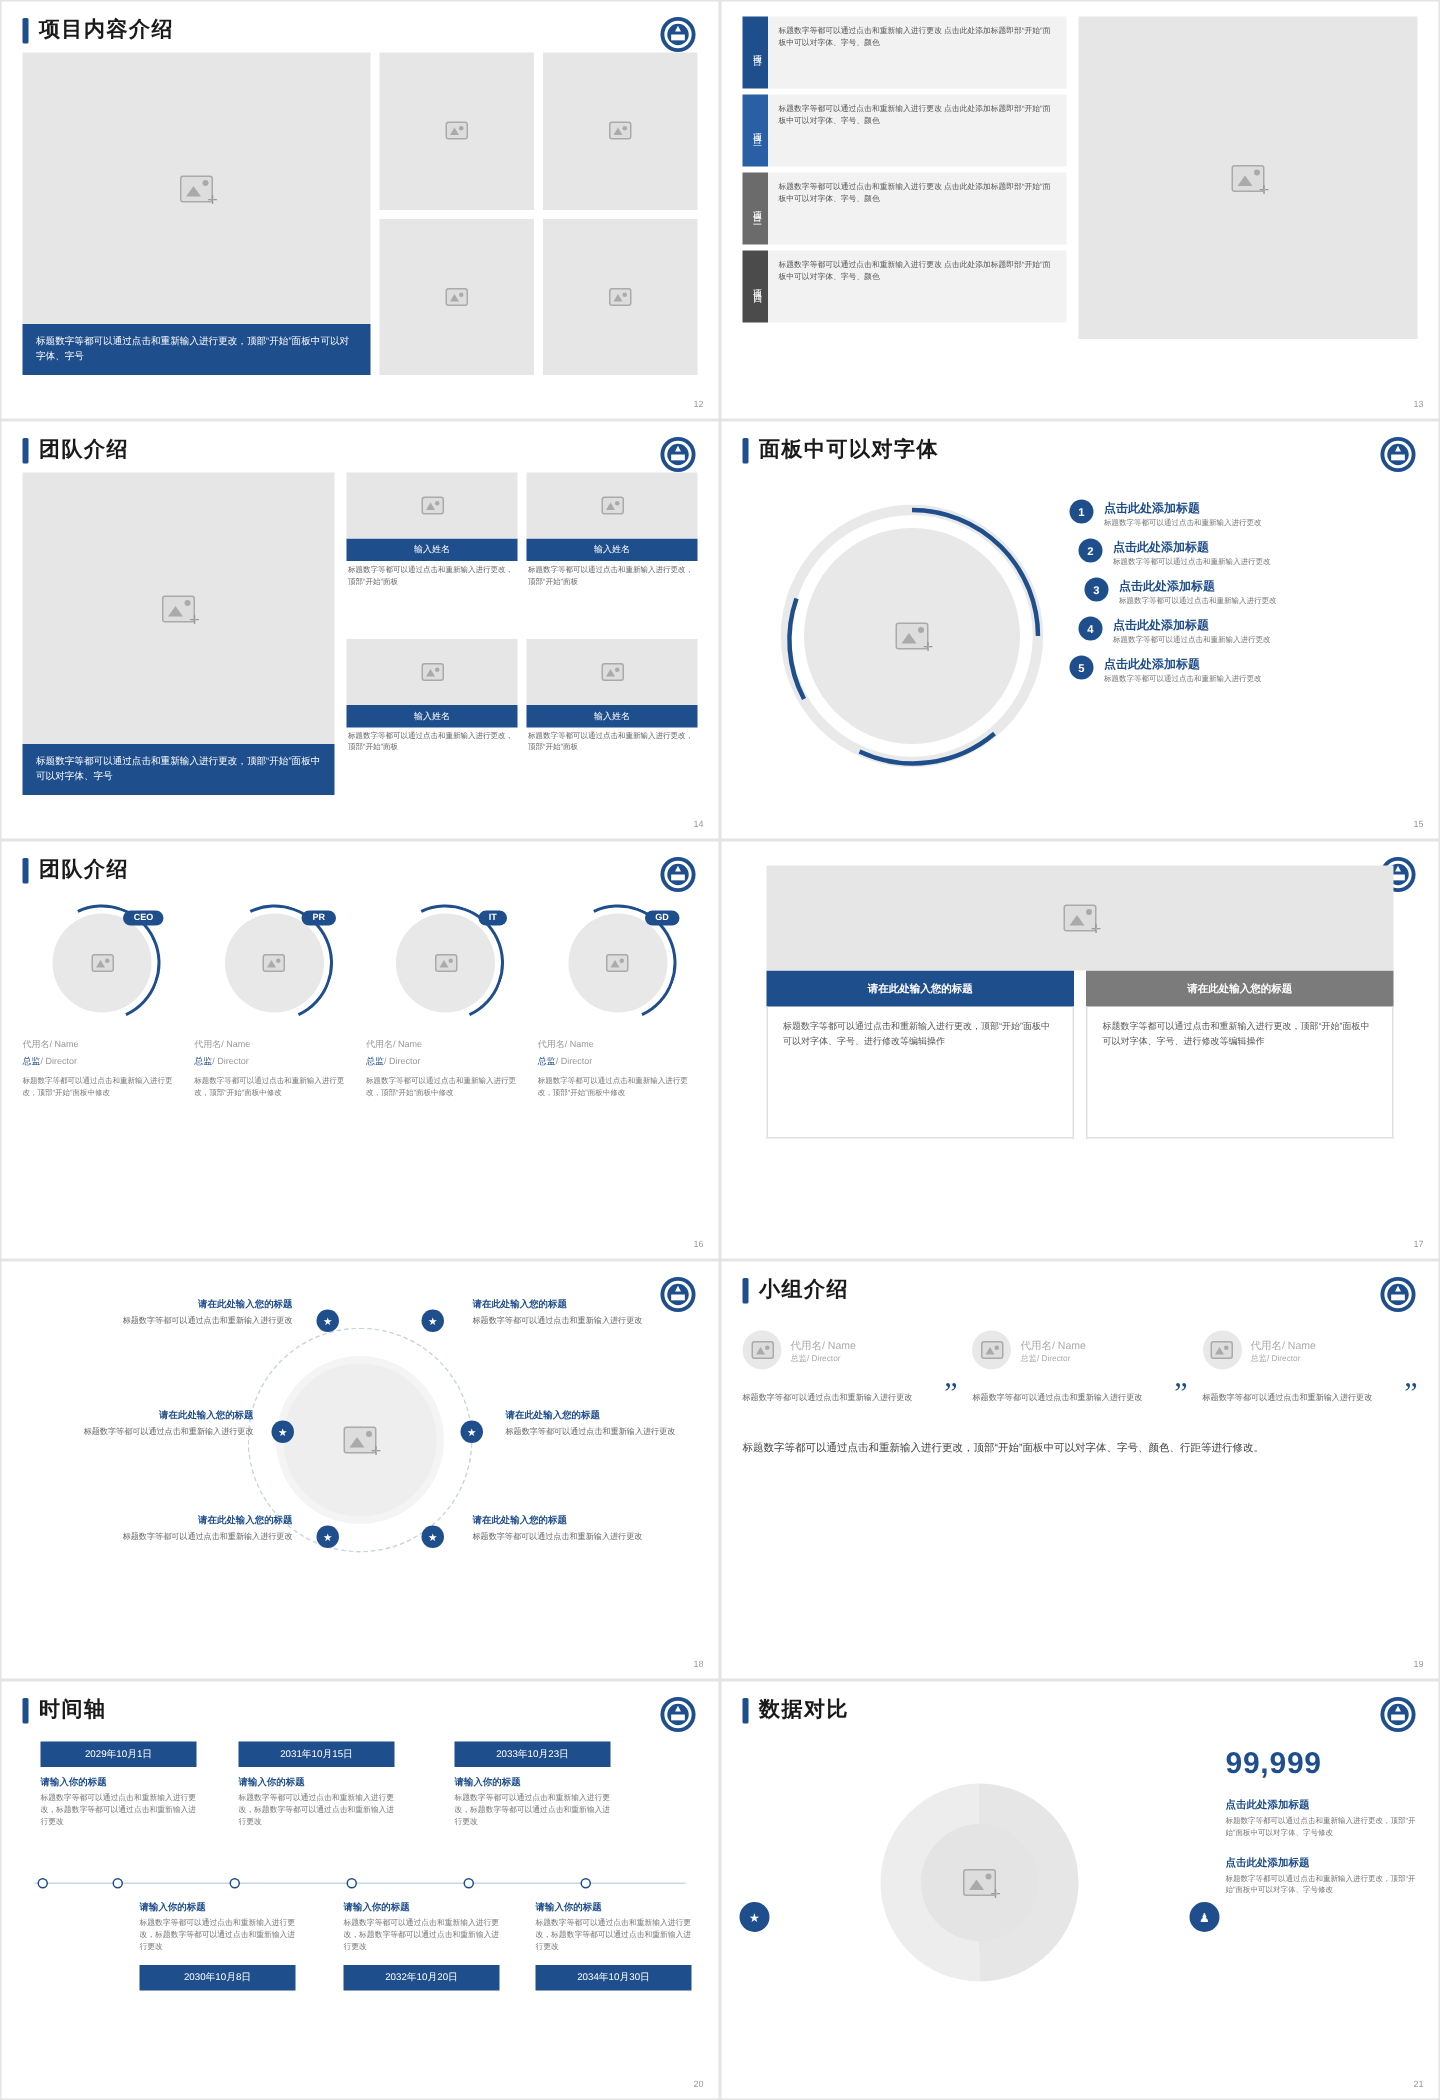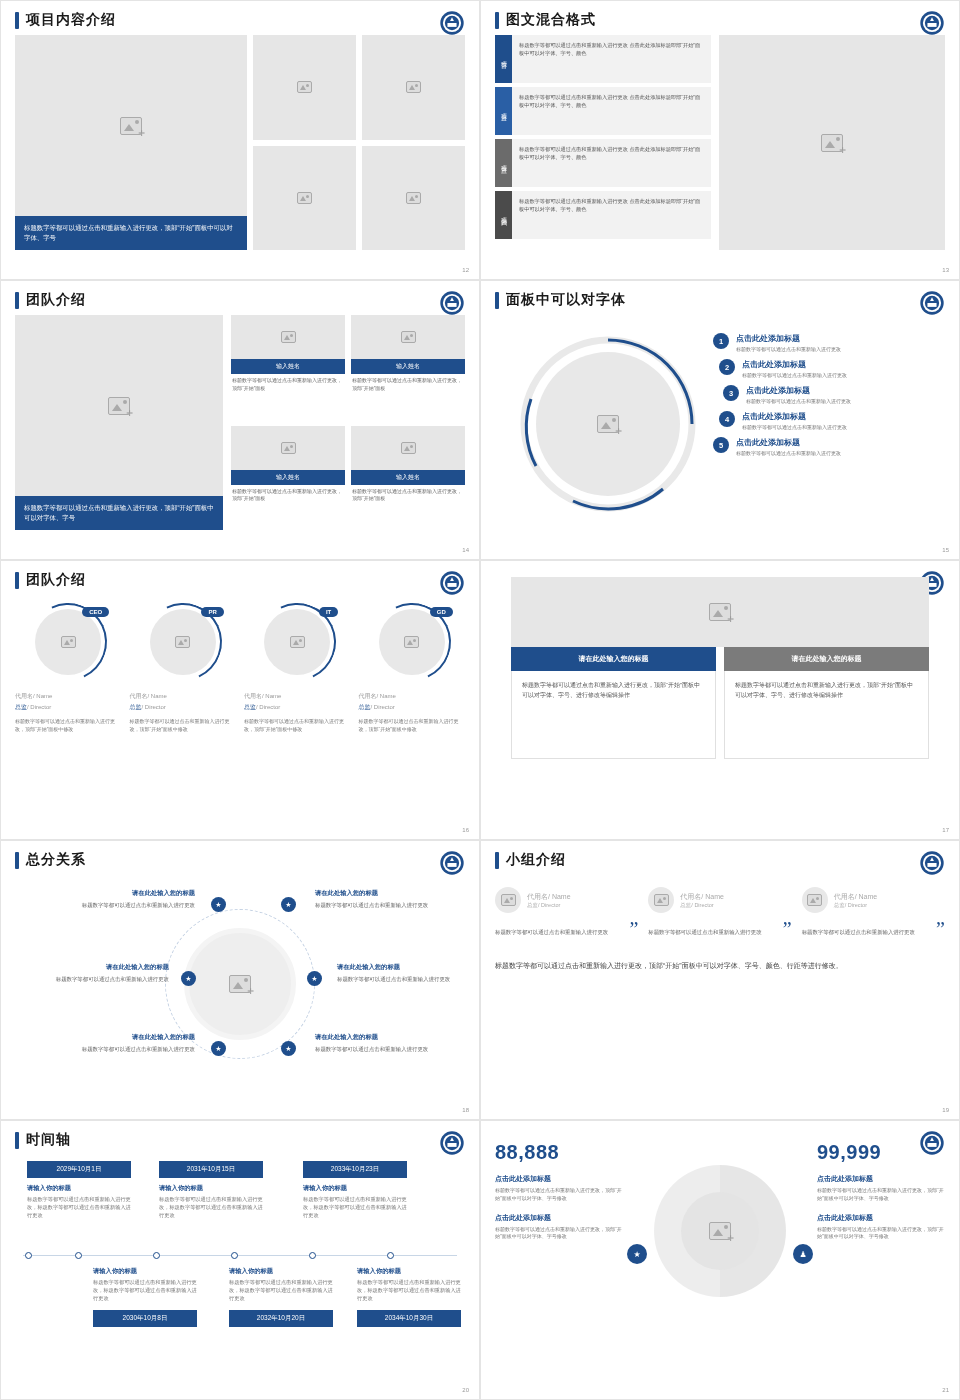--- a/index.html
+++ b/index.html
@@ -253,24 +253,20 @@
           </div>
         <div class="imgbox">
             <div class="ph sm"></div>
           </div>
       </div>
     </div>
     <div class="pnum">12</div>
   </div>
 
   <div class="slide">
-    <div class="slide-head">
-      <span class="tbar"></span>
-      <span class="stitle">图文混合格式</span>
-    </div>
     <svg class="logo" viewBox="0 0 40 40">
       <circle cx="20" cy="20" r="18" fill="#1f4e8c"></circle>
         <circle cx="20" cy="20" r="14" fill="#fff"></circle>
       <circle cx="20" cy="20" r="11" fill="#1f4e8c"></circle>
         <path d="M20 11l3 6h-6z" fill="#fff"></path>
       <rect x="13" y="20" width="14" height="6" fill="#fff"></rect>
     </svg>
     <div class="s13">
       <div class="s13-left">
         <div class="s13-row">
@@ -507,24 +503,20 @@
       </div>
       <div class="s17-col">
         <div class="s17-hd g">请在此处输入您的标题</div>
         <div class="s17-bd">标题数字等都可以通过点击和重新输入进行更改，顶部“开始”面板中可以对字体、字号、进行修改等编辑操作</div>
       </div>
     </div>
     <div class="pnum">17</div>
   </div>
 
   <div class="slide">
-    <div class="slide-head">
-      <span class="tbar"></span>
-      <span class="stitle">总分关系</span>
-    </div>
     <svg class="logo" viewBox="0 0 40 40">
       <circle cx="20" cy="20" r="18" fill="#1f4e8c"></circle>
         <circle cx="20" cy="20" r="14" fill="#fff"></circle>
       <circle cx="20" cy="20" r="11" fill="#1f4e8c"></circle>
         <path d="M20 11l3 6h-6z" fill="#fff"></path>
       <rect x="13" y="20" width="14" height="6" fill="#fff"></rect>
     </svg>
     <div class="s18">
       <div class="s18-ring"></div>
       <div class="s18-center">
@@ -682,35 +674,32 @@
       <div class="tl-blk" style="left:342px;top:112px;">
         <div class="tl-h" style="margin-top:0;">请输入你的标题</div>
         <div class="tl-p">标题数字等都可以通过点击和重新输入进行更改，标题数字等都可以通过点击和重新输入进行更改</div>
         <div class="tl-date" style="margin-top:8px;">2034年10月30日</div>
       </div>
     </div>
     <div class="pnum">20</div>
   </div>
 
   <div class="slide">
+    <div class="slide-head">
+      <span class="tbar"></span>
+      <span class="stitle">数据对比</span>
+    </div>
     <svg class="logo" viewBox="0 0 40 40">
       <circle cx="20" cy="20" r="18" fill="#1f4e8c"></circle>
         <circle cx="20" cy="20" r="14" fill="#fff"></circle>
       <circle cx="20" cy="20" r="11" fill="#1f4e8c"></circle>
         <path d="M20 11l3 6h-6z" fill="#fff"></path>
       <rect x="13" y="20" width="14" height="6" fill="#fff"></rect>
     </svg>
     <div class="s21">
-      <div class="s21-side">
-        <div class="bignum">88,888</div>
-        <div class="s21-h">点击此处添加标题</div>
-        <div class="s21-p">标题数字等都可以通过点击和重新输入进行更改，顶部“开始”面板中可以对字体、字号修改</div>
-        <div class="s21-h">点击此处添加标题</div>
-        <div class="s21-p">标题数字等都可以通过点击和重新输入进行更改，顶部“开始”面板中可以对字体、字号修改</div>
-      </div>
       <div class="s21-mid">
         <div class="donut">
           <div class="ph" style="z-index:3;">
               <span class="plusmark">✛</span>
             </div>
         </div>
         <div class="sidepin" style="left:-2px;">★</div>
         <div class="sidepin" style="right:-2px;">♟</div>
       </div>
       <div class="s21-side">

